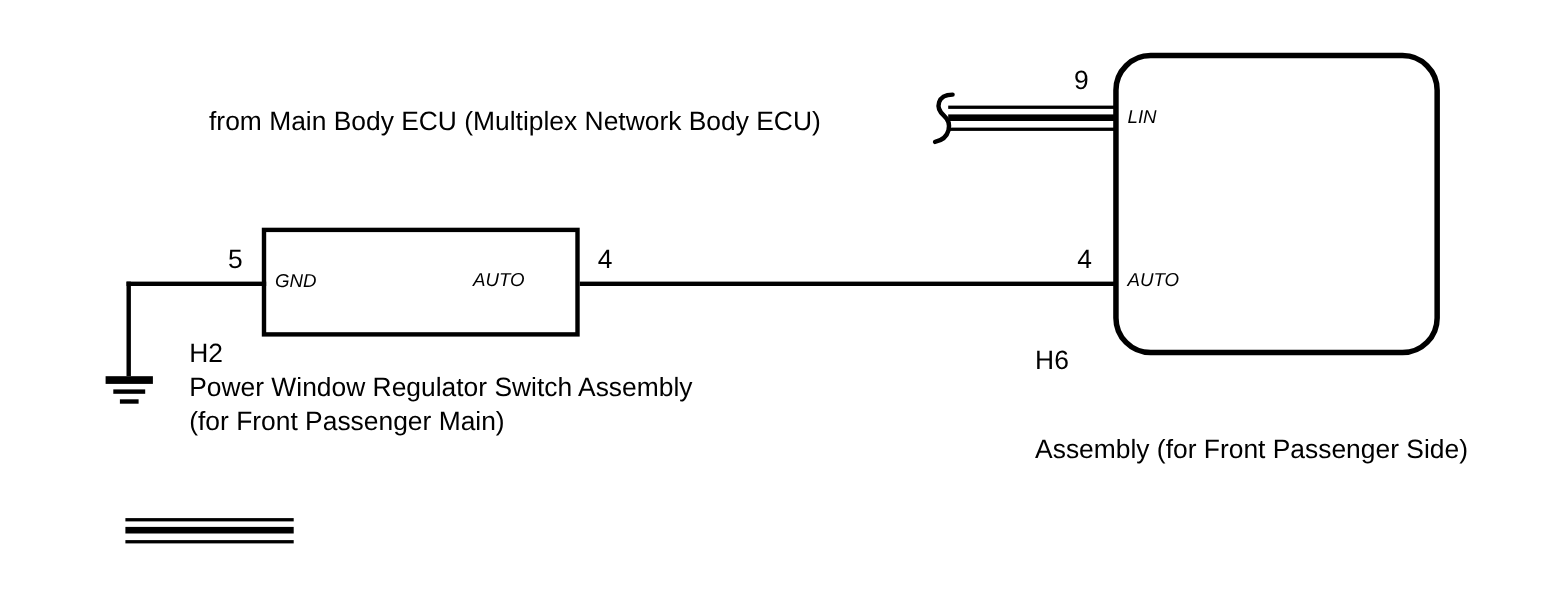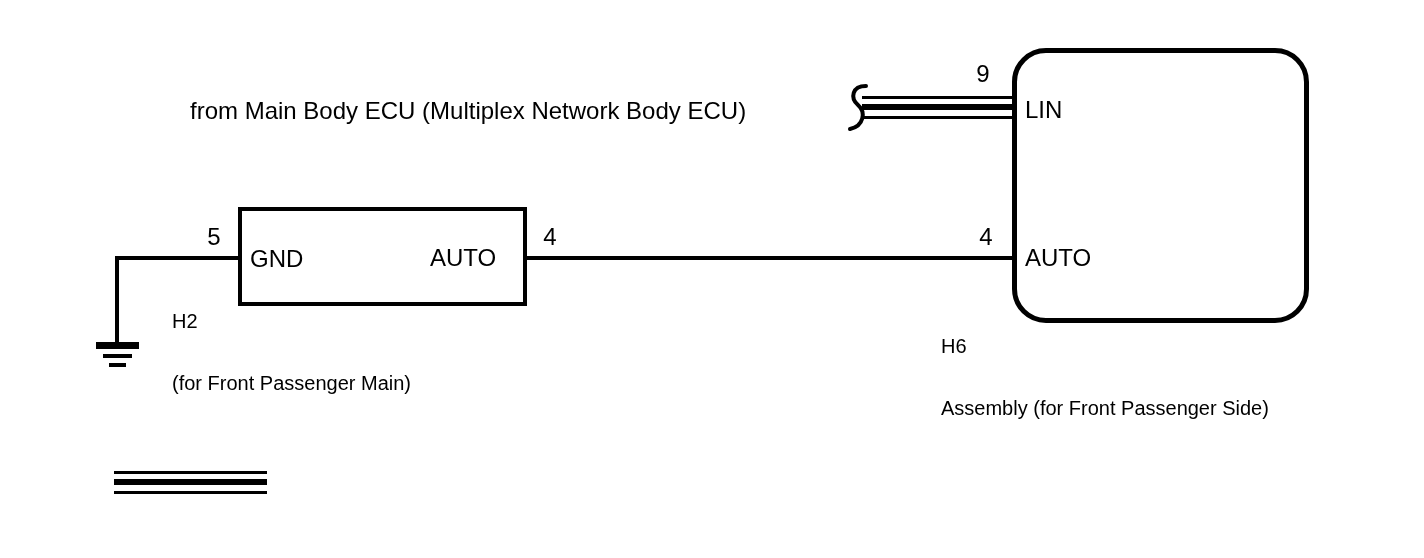--- a/index.html
+++ b/index.html
@@ -25,28 +25,29 @@
     background: #000000;
   }
   .label {
     position: absolute;
     white-space: pre;
     line-height: 1.0;
     color: #000000;
     text-align: center;
   }
   .term-label {
-    font-size: 24px;
+    font-size: 17px;
+    font-style: italic;
   }
   .pin-num {
     font-size: 24px;
     text-align: center;
   }
   .caption {
-    font-size: 20px;
+    font-size: 24px;
     line-height: 31px;
   }
   .source-text {
     font-size: 24px;
   }
   .legend-text {
     font-size: 24px;
   }
 
   
@@ -139,23 +140,24 @@
   <div class="wire" style="left:115px; top:256px; width:127px; height:4px;"></div>
   <div class="wire" style="left:115px; top:256px; width:4px; height:86px;"></div>
 
   <div style="position:absolute; left:0; top:0;">
     <div class="gnd-bar" style="left:96px; top:342px; width:43px; height:7px;"></div>
     <div class="gnd-bar" style="left:103px; top:354px; width:29px; height:4px;"></div>
     <div class="gnd-bar" style="left:109px; top:363px; width:17px; height:4px;"></div>
   </div>
 
   <div class="label caption" style="left:172px; top:306px;">H2</div>
+  <div class="label caption" style="left:172px; top:337px;">Power Window Regulator Switch Assembly</div>
   <div class="label caption" style="left:172px; top:368px;">(for Front Passenger Main)</div>
 
-  <div class="label caption" style="left:941px; top:331px;">H6</div>
+  <div class="label caption" style="left:941px; top:312px;">H6</div>
   <div class="label caption" style="left:941px; top:393px;">Assembly (for Front Passenger Side)</div>
 
   <div class="lin-group" style="left:114px; top:471px; width:153px; height:26px;">
     <div class="lin-thin" style="top:0px;"></div>
     <div class="lin-thick" style="top:8px;"></div>
     <div class="lin-thin" style="top:20px;"></div>
   </div>
 
 </div>
 

